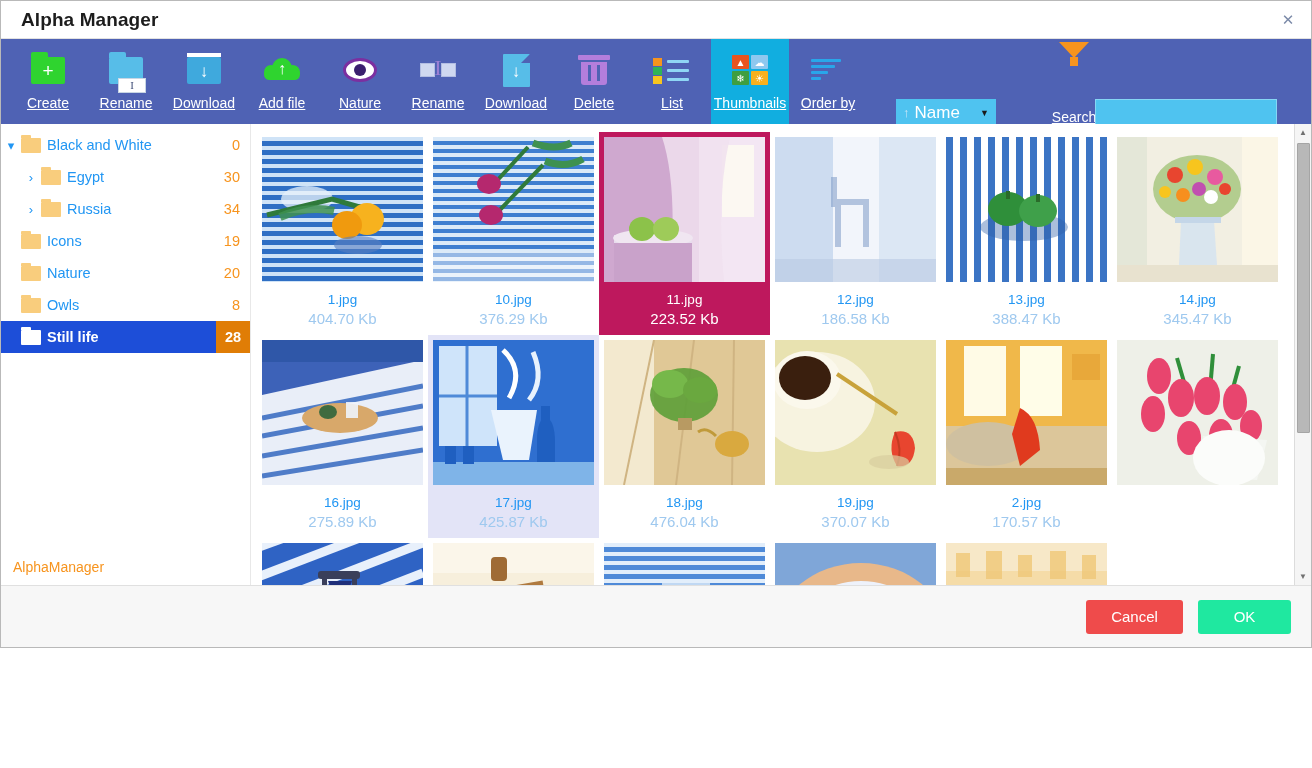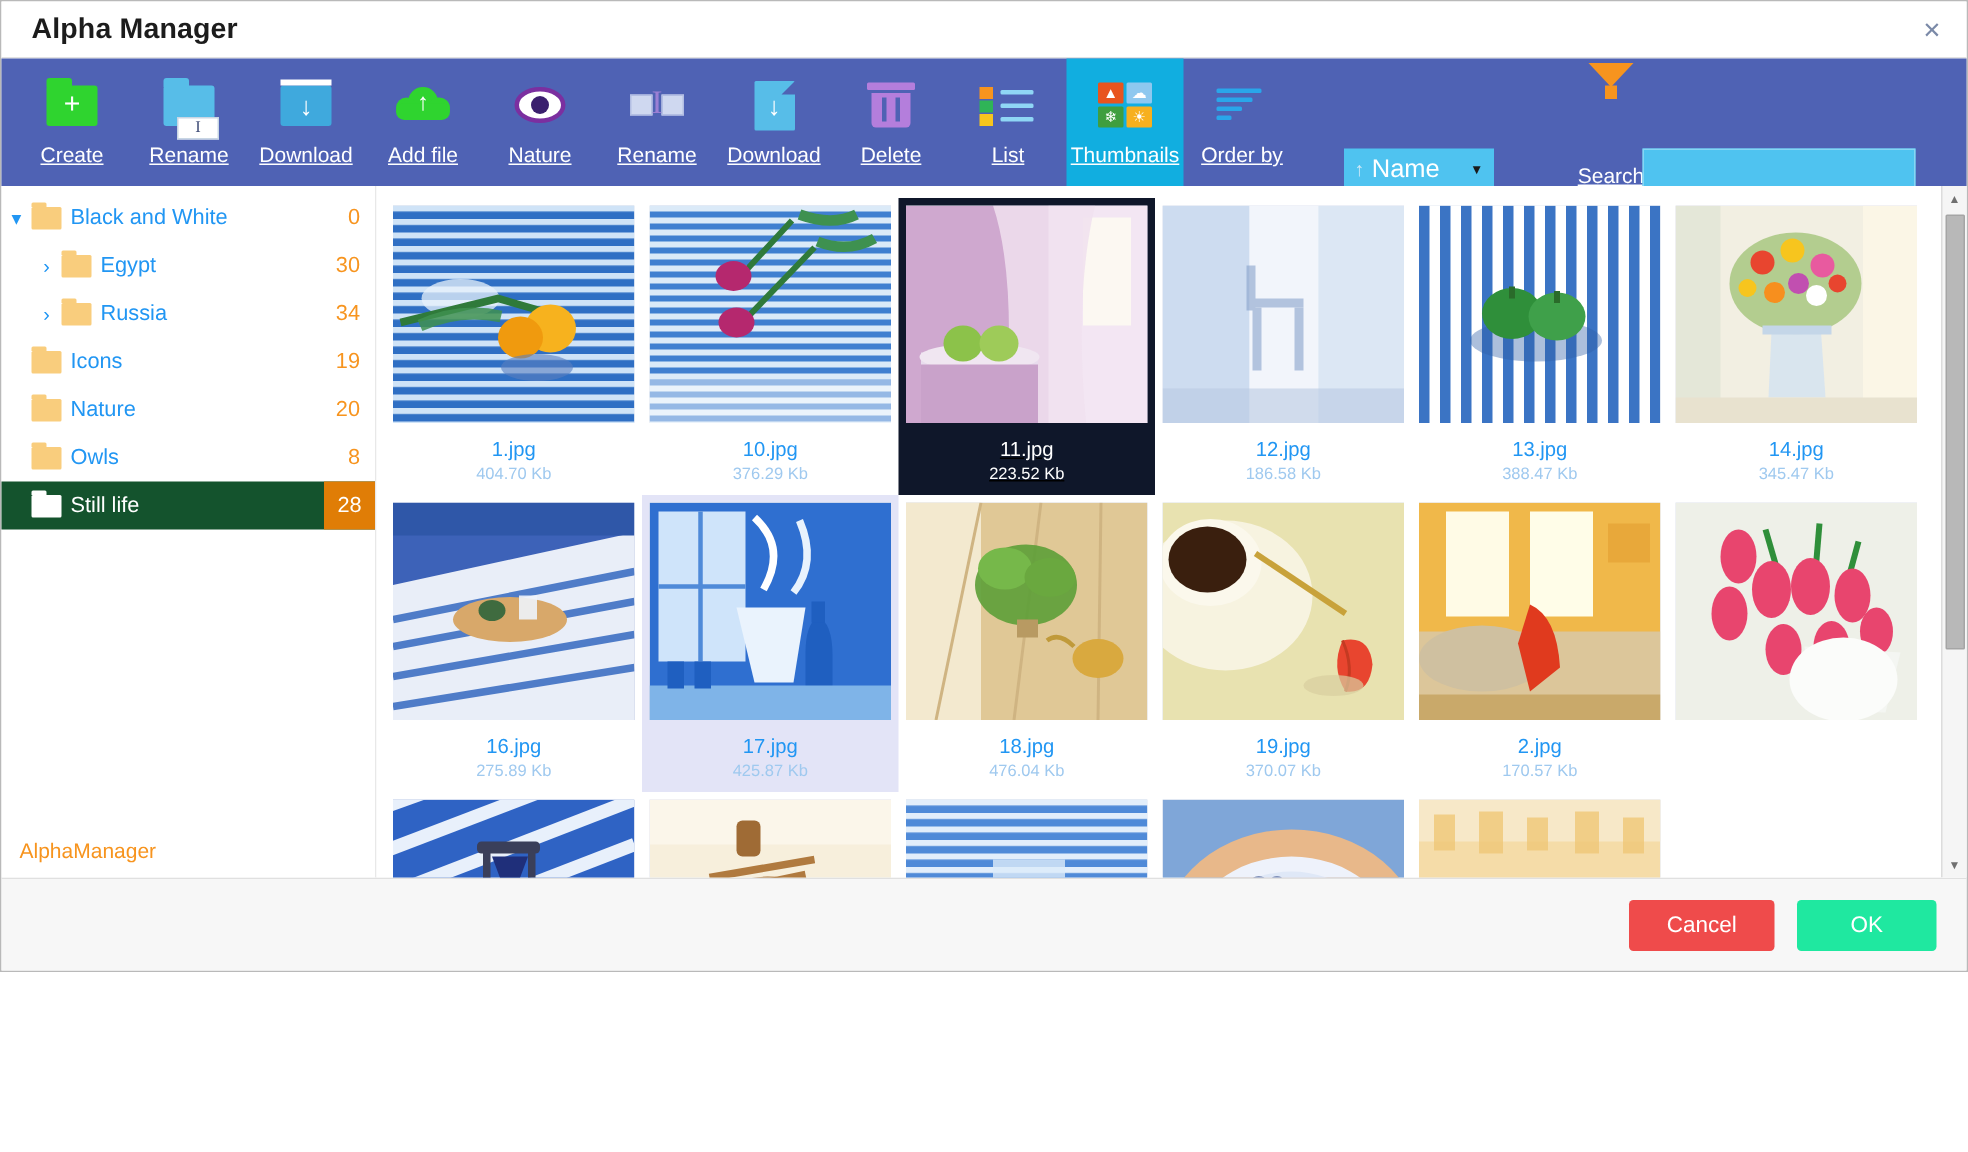--- a/index.html
+++ b/index.html
@@ -156,21 +156,21 @@
   
   .sidebar {
     width: 250px; flex: 0 0 250px; background: #ffffff;
     border-right: 1px solid #e8e8e8; padding-top: 5px;
     position: relative;
   }
   .tree-item {
     height: 32px; display: flex; align-items: center;
     padding-right: 10px; cursor: pointer;
   }
-  .tree-item.selected { background: #14532d; }
+  .tree-item.selected { background: #1d4ed8; font-weight: bold; }
   .tree-item .chev {
     width: 20px; text-align: center; color: #2196f3; font-size: 13px; flex: 0 0 20px;
   }
   .tree-item .folder {
     width: 20px; height: 15px; background: #f9cd7d; border-radius: 1px;
     position: relative; flex: 0 0 20px; margin-right: 6px;
   }
   .tree-item .folder:before {
     content:""; position:absolute; top:-3px; left:0; width: 10px; height: 3px;
     background:#f9cd7d; border-radius:1px 1px 0 0;
@@ -194,29 +194,29 @@
     flex: 1 1 auto; position: relative; overflow: hidden; background: #ffffff;
   }
   .grid {
     display: grid; grid-template-columns: repeat(6, 171px);
     padding: 8px 0 0 6px; column-gap: 0px; row-gap: 0px;
   }
   .cell {
     width: 171px; padding: 5px 0 8px 0;
     display: flex; flex-direction: column; align-items: center; cursor: pointer;
   }
-  .cell.selected { background: #0f172a; text-decoration: underline; }
+  .cell.selected { background: #be185d; }
   .cell.hover { background: #e3e4f7; }
   .thumb {
     width: 161px; height: 145px; background: #dfe6ef;
     overflow: hidden; position: relative;
   }
   .thumb svg { display: block; width: 100%; height: 100%; }
   .fname { margin-top: 10px; font-size: 13.5px; color: #2196f3; }
-  .fsize { margin-top: 3px; font-size: 11px; color: #9fc9ef; }
+  .fsize { margin-top: 3px; font-size: 15px; color: #9fc9ef; }
   .cell.selected .fname, .cell.selected .fsize { color: #ffffff; }
   
   .vscroll {
     position: absolute; right: 0; top: 0; bottom: 0; width: 17px;
     background: #f5f5f5; border-left: 1px solid #dcdcdc;
     display: flex; flex-direction: column; align-items: center;
   }
   .vscroll .sb-arrow {
     width: 17px; height: 17px; display:flex; align-items:center; justify-content:center;
     font-size: 8px; color: #707070; flex: 0 0 17px; cursor: pointer;

